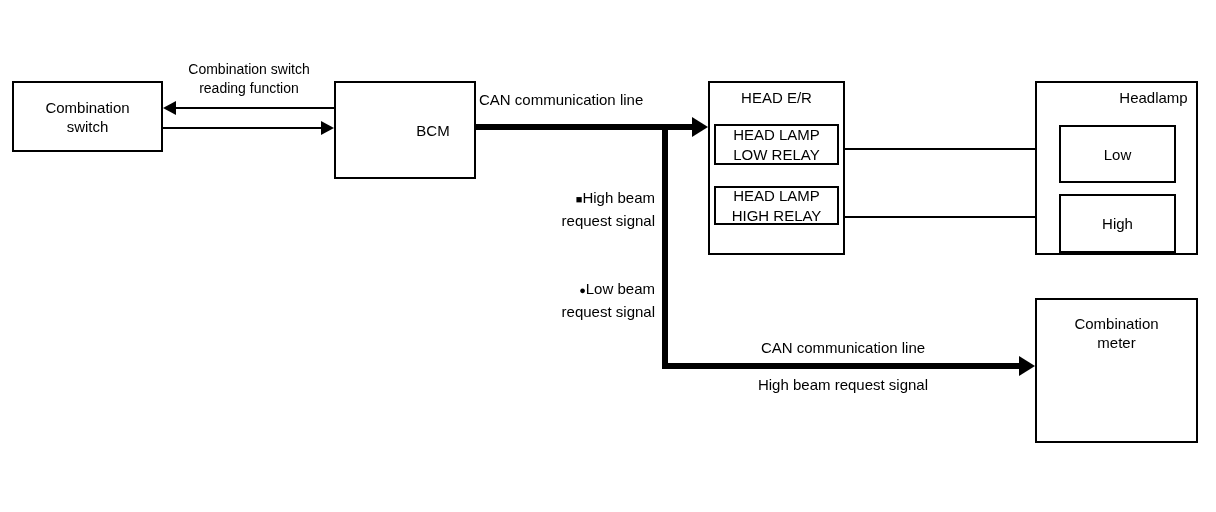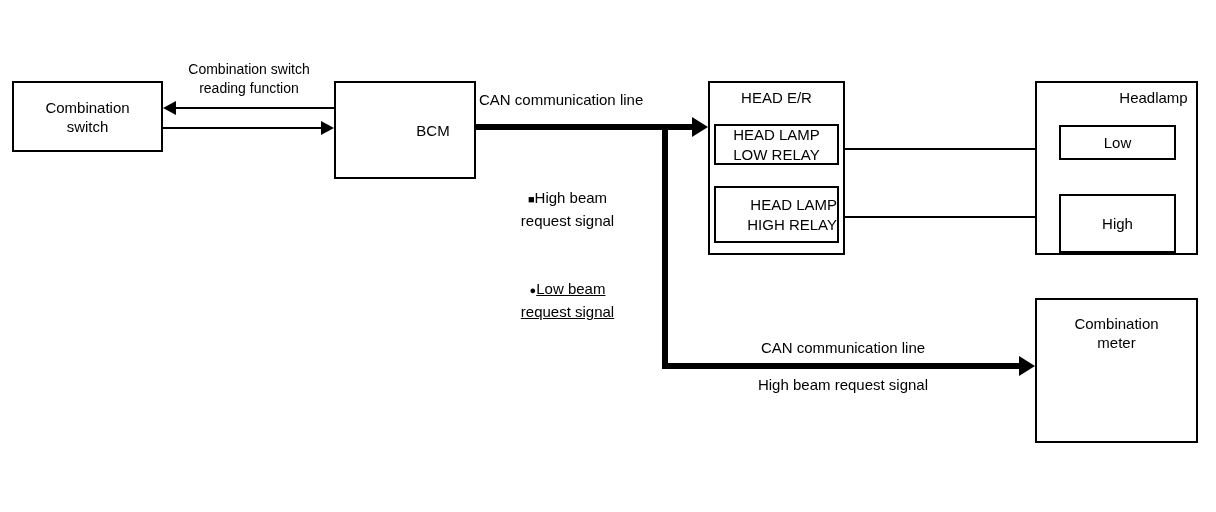--- a/index.html
+++ b/index.html
@@ -103,21 +103,21 @@
     height: 0;
     border-top: 10px solid transparent;
     border-bottom: 10px solid transparent;
     border-left: 16px solid #000000;
   }
   .bullet-list {
     position: absolute;
     font-size: 15px;
     line-height: 22px;
     white-space: pre-line;
-    text-align: center;
+    text-align: right;
   }
   .bullet-item {
     display: block;
   }
   .bullet-item .bullet-mark {
     font-size: 11px;
     vertical-align: middle;
   }
 </style>
 </head>
@@ -147,43 +147,43 @@
   <div class="arrow-r-thick" style="left:692px; top:117px;"></div>
 
   <div class="vline-thick" style="left:662px; top:124px; height:245px;"></div>
 
   <div class="bullet-list" style="left:480px; top:143px; width:175px;">
     <span class="bullet-item">
       <span class="bullet-mark">■</span><span style="white-space:pre-line;">High beam
 request signal</span>
     </span>
     <span class="bullet-item" style="margin-top:2px;">
-      <span class="bullet-mark">●</span><span style="white-space:pre-line;text-decoration:underline;">Low beam
+      <span class="bullet-mark">●</span><span style="white-space:pre-line;">Low beam
 request signal</span>
     </span>
   </div>
 
   <div class="box" style="left:708px; top:81px; width:137px; height:174px;"></div>
   <div class="box-center-label" style="left:708px; top:88px; width:137px;">HEAD E/R</div>
 
   <div class="inner-box" style="left:714px; top:124px; width:125px; height:41px; font-size:15px; line-height:20px;">HEAD LAMP
 LOW RELAY</div>
-  <div class="inner-box" style="left:714px; top:186px; width:125px; height:57px; font-size:15px; line-height:20px;text-align:right;">HEAD LAMP
+  <div class="inner-box" style="left:714px; top:186px; width:125px; height:39px; font-size:15px; line-height:20px;">HEAD LAMP
 HIGH RELAY</div>
 
   <div class="hline" style="left:845px; top:148px; width:193px;"></div>
   <div class="arrow-r" style="left:1038px; top:142px;"></div>
 
   <div class="hline" style="left:845px; top:216px; width:193px;"></div>
   <div class="arrow-r" style="left:1038px; top:210px;"></div>
 
   <div class="box" style="left:1035px; top:81px; width:163px; height:174px;"></div>
   <div class="box-center-label" style="left:1035px; top:88px; width:163px;margin-left:37px;">Headlamp</div>
 
-  <div class="inner-box" style="left:1059px; top:125px; width:117px; height:35px; font-size:15px;">Low</div>
+  <div class="inner-box" style="left:1059px; top:125px; width:117px; height:58px; font-size:15px;">Low</div>
   <div class="inner-box" style="left:1059px; top:194px; width:117px; height:59px; font-size:15px;">High</div>
 
   <div class="hline-thick" style="left:662px; top:363px; width:357px;"></div>
   <div class="arrow-r-thick" style="left:1019px; top:356px;"></div>
 
   <div class="free-label" style="left:668px; top:338px; width:350px; font-size:15px;">CAN communication line</div>
   <div class="free-label" style="left:668px; top:375px; width:350px; font-size:15px;">High beam request signal</div>
 
   <div class="box" style="left:1035px; top:298px; width:163px; height:145px;"></div>
   <div class="box-center-label" style="left:1035px; top:314px; width:163px;">Combination

